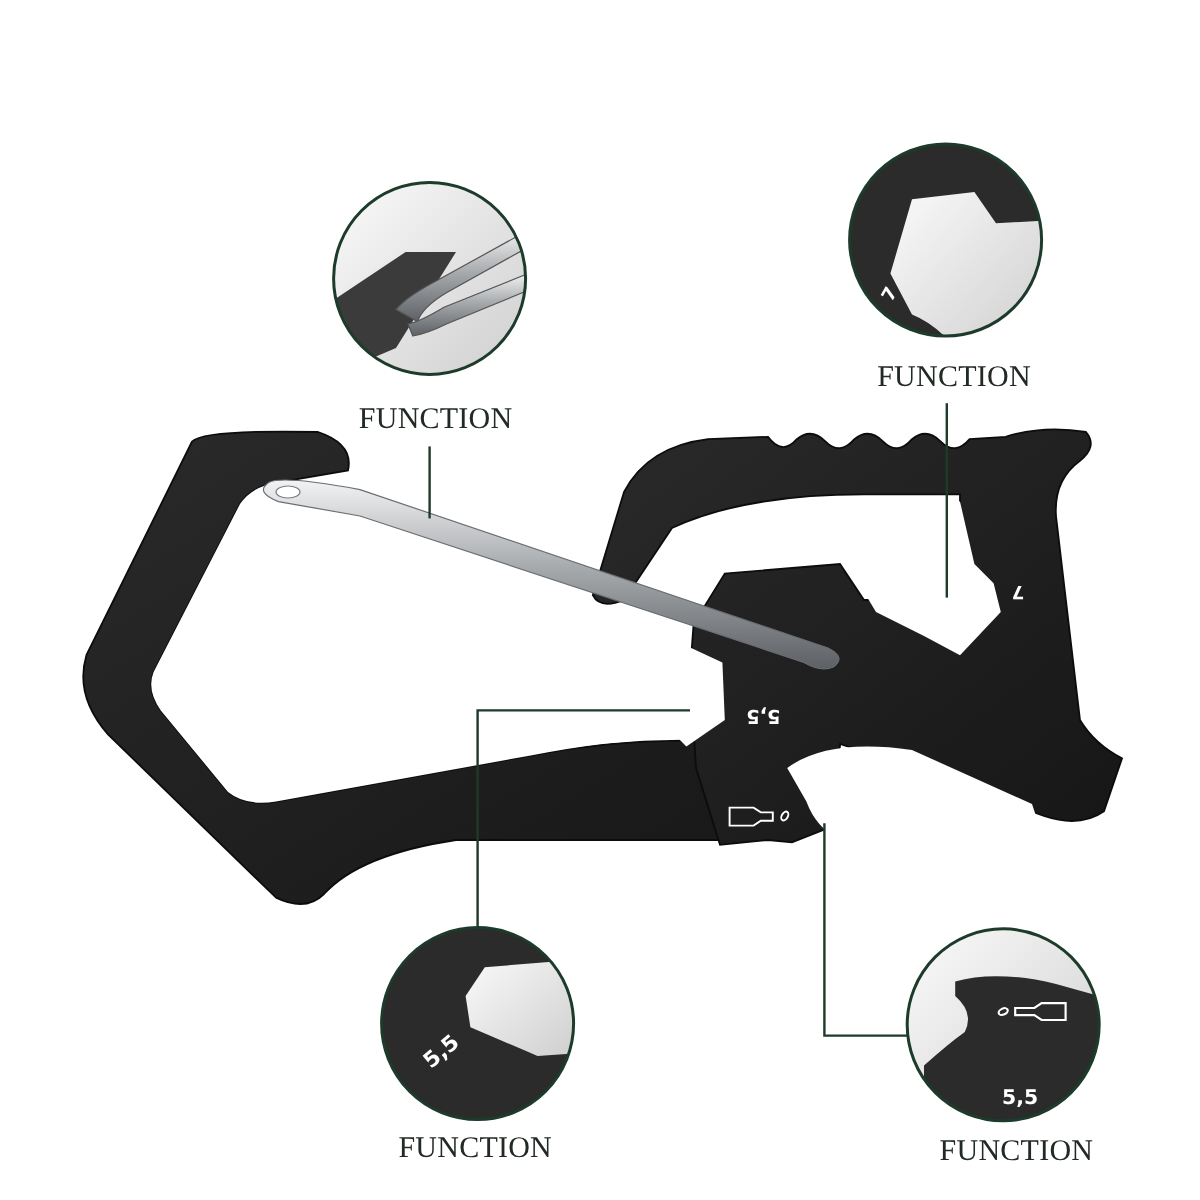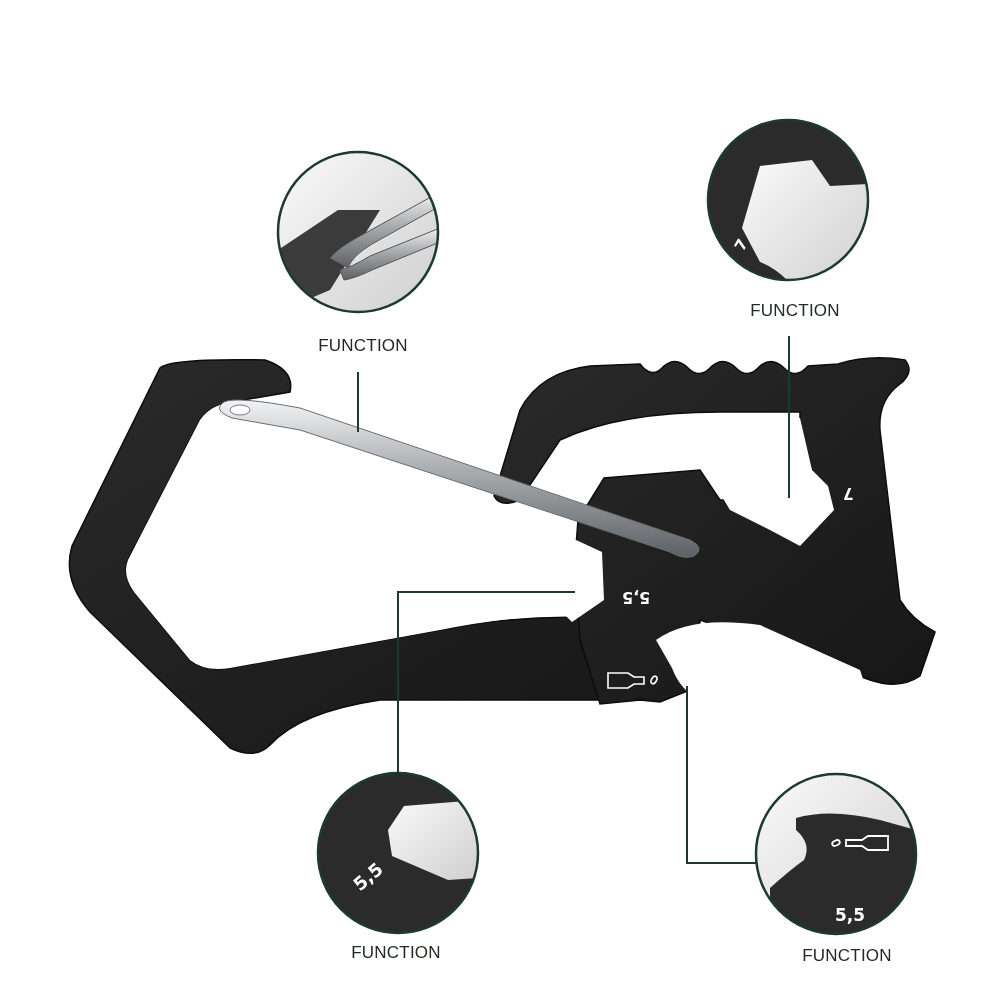--- a/index.html
+++ b/index.html
@@ -5,22 +5,22 @@
   html, body { margin: 0; padding: 0; }
   body {
     width: 1000px; height: 1000px; overflow: hidden;
     background: #ffffff;
     font-family: "DejaVu Sans", sans-serif;
     position: relative;
   }
   .stage { position: absolute; left: 0; top: 0; width: 1000px; height: 1000px; }
   .label {
     position: absolute;
-    font-family: Liberation Sans, sans-serif;
-    font-size: 17px;
+    font-family: Liberation Serif, serif;
+    font-size: 25px;
     letter-spacing: 0.2px;
     color: #222a24;
     white-space: nowrap;
     transform: translateX(-50%);
   }
   .engrave {
     position: absolute;
     color: #ffffff;
     font-family: "DejaVu Sans", sans-serif;
     font-weight: bold;

